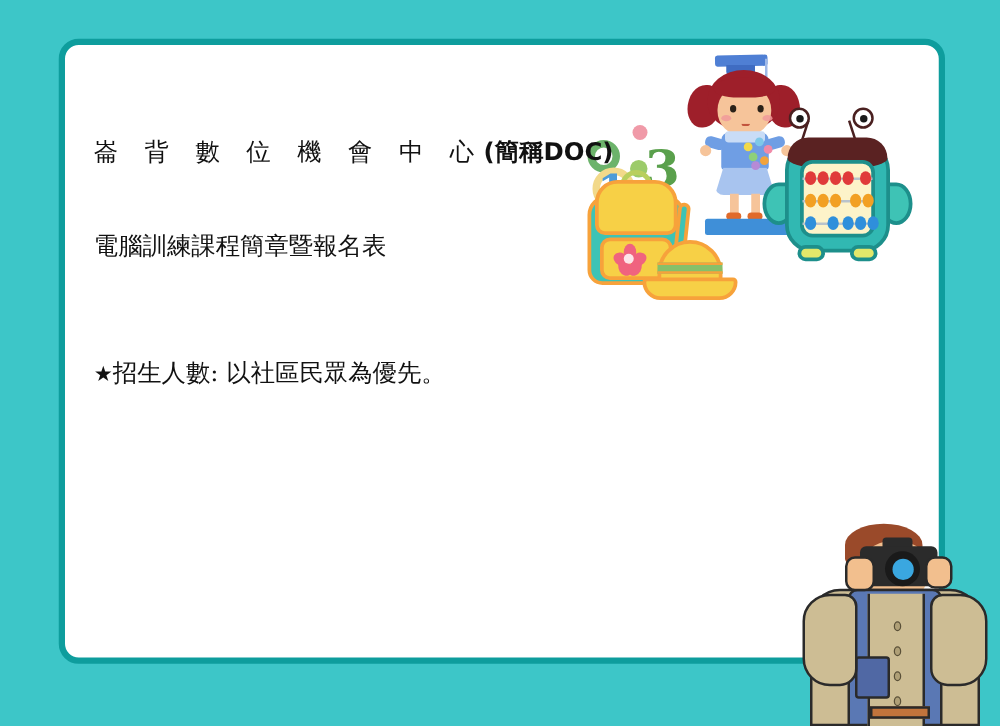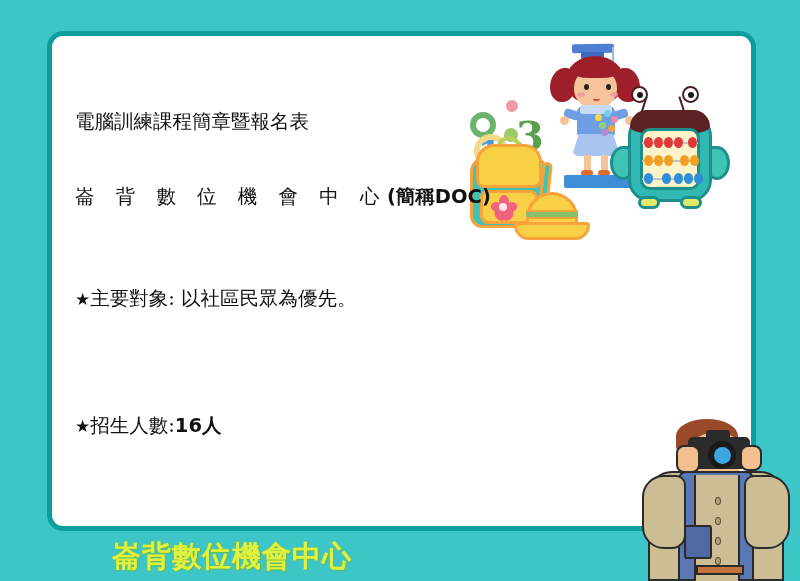--- a/index.html
+++ b/index.html
@@ -324,42 +324,40 @@
     <div class="ph-arm-r"></div>
     <div class="ph-cam-top"></div>
     <div class="ph-cam-body"></div>
     <div class="ph-lens-out"></div>
     <div class="ph-lens-in"></div>
     <div class="ph-hand-l"></div>
     <div class="ph-hand-r"></div>
   </div>
 
   <div id="textblock">
+    <span class="ln"><span class="sp">崙 背 數 位 機 會 中 心</span><span class="b">(簡稱DOC)</span></span>
     <span class="ln">電腦訓練課程簡章暨報名表</span>
-    <span class="ln"><span class="sp">崙 背 數 位 機 會 中 心</span><span class="b">(簡稱DOC)</span></span>
-
-    <span class="ln"><span class="star">★</span><span>主要對象: </span><span>以社區民眾為優先。</span></span>
-
-
-    <span class="ln"><span class="star">★</span><span>招生人數:</span><span class="b">16人</span></span>
+
+    <span class="ln"><span class="star">★</span><span>招生人數: </span><span>以社區民眾為優先。</span></span>
+
+
 
     
 
     
 
     
 
     
 
     
 
     
 
     
 
     
 
     
   </div>
 
-  <div id="footer-caption">崙背數位機會中心</div>
 
 </div>
 
 </body></html>

